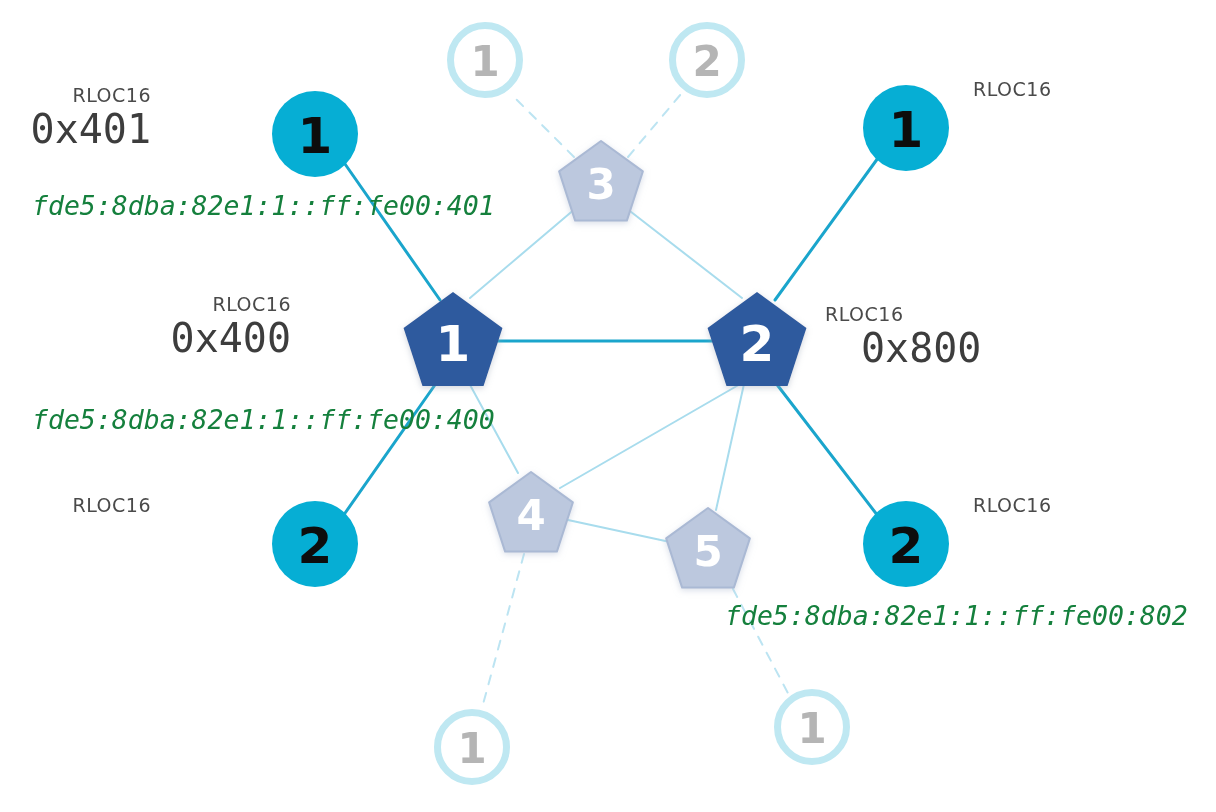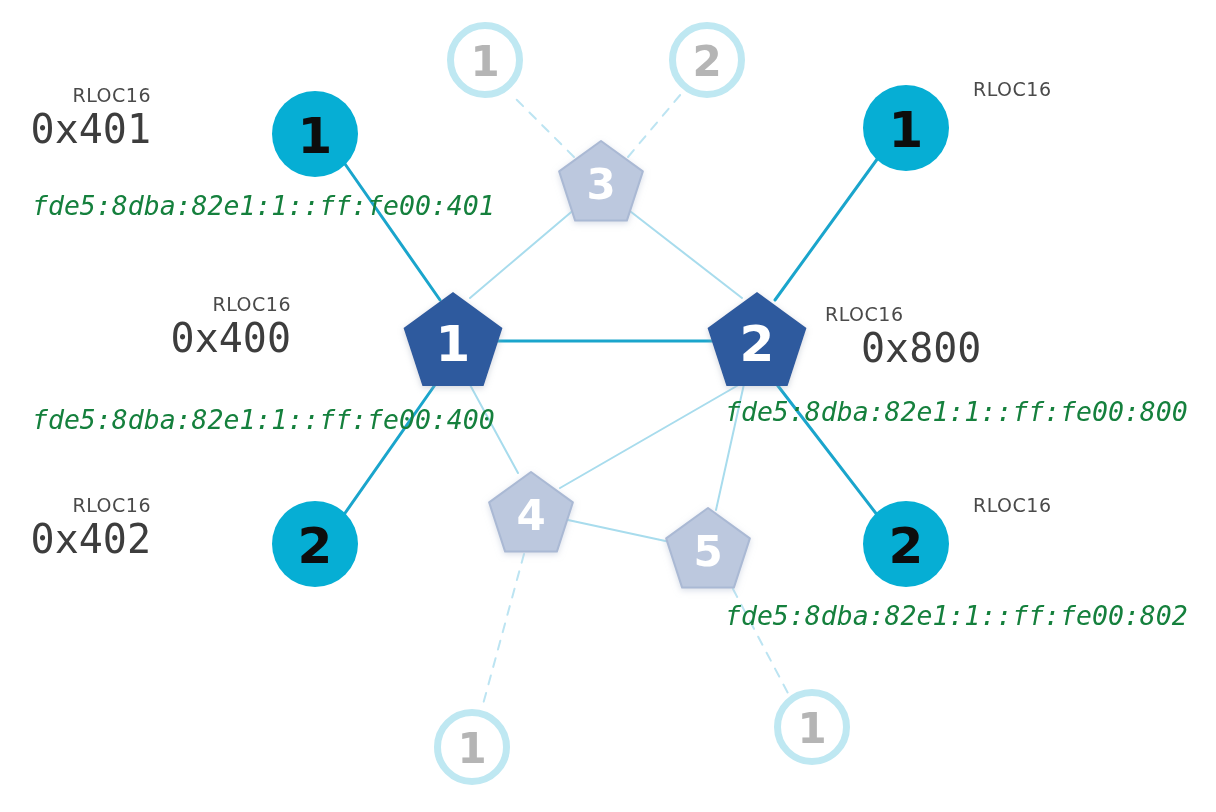--- a/index.html
+++ b/index.html
@@ -162,31 +162,29 @@
       <div class="node-label lbl-left" style="right: 953px; top: 86px;">
         <div class="rloc-caption">RLOC16</div>
         <div class="rloc-value">0x401</div>
       </div>
       <div class="ipv6-line" style="left: 16px; top: 190px;">fde5:8dba:82e1:1::ff:fe00:401</div>
       <div class="node-label lbl-right" style="left: 957px; top: 80px;">
         <div class="rloc-caption">RLOC16</div>
       </div>
       <div class="node-label lbl-left" style="right: 953px; top: 496px;">
         <div class="rloc-caption">RLOC16</div>
-        <div class="rloc-value">0x402</div>
       </div>
       <div class="node-label lbl-right" style="left: 957px; top: 496px;">
         <div class="rloc-caption">RLOC16</div>
       </div>
       <div class="ipv6-line" style="left: 709px; top: 600px;">fde5:8dba:82e1:1::ff:fe00:802</div>
       <div class="node-label lbl-left" style="right: 813px; top: 295px;">
         <div class="rloc-caption">RLOC16</div>
         <div class="rloc-value">0x400</div>
       </div>
       <div class="ipv6-line" style="left: 16px; top: 396px; margin-top: 8px;">fde5:8dba:82e1:1::ff:fe00:400</div>
       <div class="node-label lbl-right" style="left: 809px; top: 305px;">
         <div class="rloc-caption">RLOC16</div>
         <div class="rloc-value">0x800</div>
       </div>
-      <div class="ipv6-line" style="left: 709px; top: 396px;">fde5:8dba:82e1:1::ff:fe00:800</div>
     </div>
 
 </div>
 
 </body></html>

